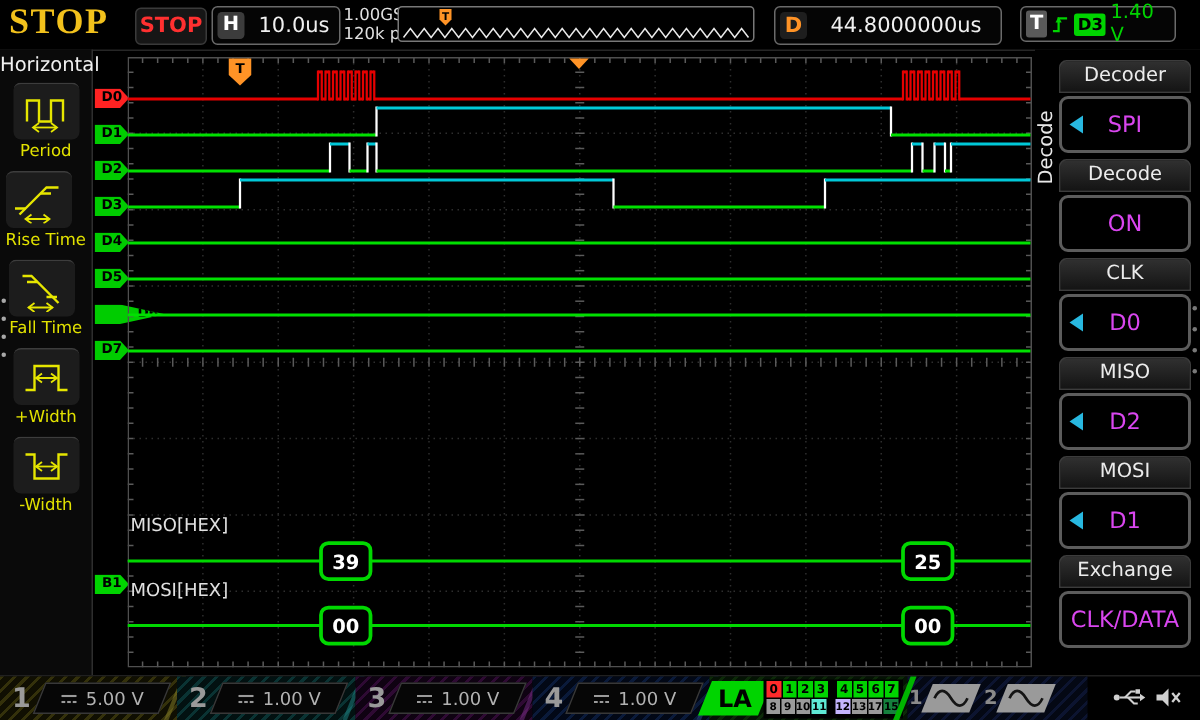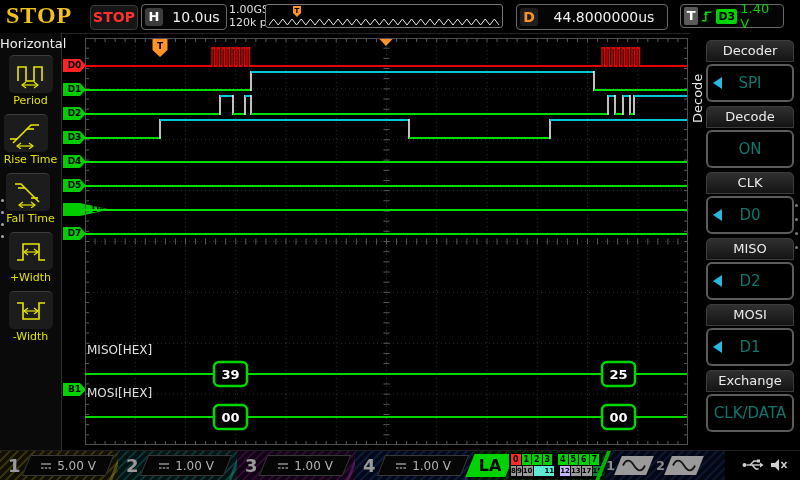--- a/index.html
+++ b/index.html
@@ -47,21 +47,21 @@
   
   #plot{position:absolute;left:85px;top:38px;}
   
   #right-panel{position:absolute;left:690px;top:33px;width:110px;height:417px;background:#000;}
   .decode-tab{position:absolute;left:0;top:10px;width:17px;height:110px;color:#e8e8e8;font-size:13px;
         writing-mode:vertical-rl;transform:rotate(180deg);text-align:center;}
   .menu-group{position:absolute;left:16px;width:88px;}
   .menu-header{height:20px;background:linear-gradient(#303030,#141414);border:1px solid #3c3c3c;
         border-radius:5px 5px 0 0;color:#ececec;font-size:13px;text-align:center;line-height:20px;}
   .menu-value{position:relative;margin-top:2px;height:34px;background:#000;border:2px solid #5c5c5c;
-        border-radius:6px;color:#0f766e;font-size:15px;display:flex;align-items:center;justify-content:center;}
+        border-radius:6px;color:#d946ef;font-size:15px;display:flex;align-items:center;justify-content:center;}
   .arrow{position:absolute;left:5px;top:50%;margin-top:-6px;width:0;height:0;
         border-top:6px solid transparent;border-bottom:6px solid transparent;border-right:9px solid #28b8e0;}
   .rp-dots{position:absolute;right:2px;top:160px;}
   .rp-dots i{background:#787878;margin:11px 0;}
   
   #bottom-bar{position:absolute;left:0;top:450px;width:800px;height:30px;background:#000;border-top:1px solid #202020;}
   .bb-seg{position:absolute;top:0;height:30px;}
   .ch-num{position:absolute;top:4px;font-size:18px;font-weight:bold;color:#9a9a9a;}
   .pbox{position:absolute;transform:skewX(-22deg);}
   .ch-box{top:4px;width:84px;height:21px;background:#060606;border:1px solid #383838;box-sizing:border-box;}
@@ -784,21 +784,21 @@
           <span class="bit" style="background: rgb(0, 212, 0);">3</span>
           <span class="bit gap" style="background: rgb(0, 212, 0);">4</span>
           <span class="bit" style="background: rgb(0, 212, 0);">5</span>
           <span class="bit" style="background: rgb(0, 212, 0);">6</span>
           <span class="bit" style="background: rgb(0, 212, 0);">7</span>
         </div>
         <div class="bitrow r2">
           <span class="bit" style="background: rgb(154, 154, 154);">8</span>
           <span class="bit" style="background: rgb(154, 154, 154);">9</span>
           <span class="bit" style="background: rgb(154, 154, 154);">10</span>
-          <span class="bit" style="background: #5eead4; padding-left: 11px;">11</span>
+          <span class="bit" style="background: #5eead4;">11</span>
           <span class="bit gap" style="background: #c4b5fd;">12</span>
           <span class="bit" style="background: rgb(154, 154, 154);">13</span>
           <span class="bit" style="background: rgb(154, 154, 154);">17</span>
           <span class="bit" style="background: #15803d;">15</span>
         </div>
       </div>
       <div class="sep" style="left: 601px; width: 4px; background: rgb(0, 180, 0); opacity: 1;"></div>
       <span class="gen-num" style="left: 606px;">1</span>
       <div class="pbox gen-box" style="left: 618px;">
         <svg width="24" height="13" viewBox="0 0 24 13">

